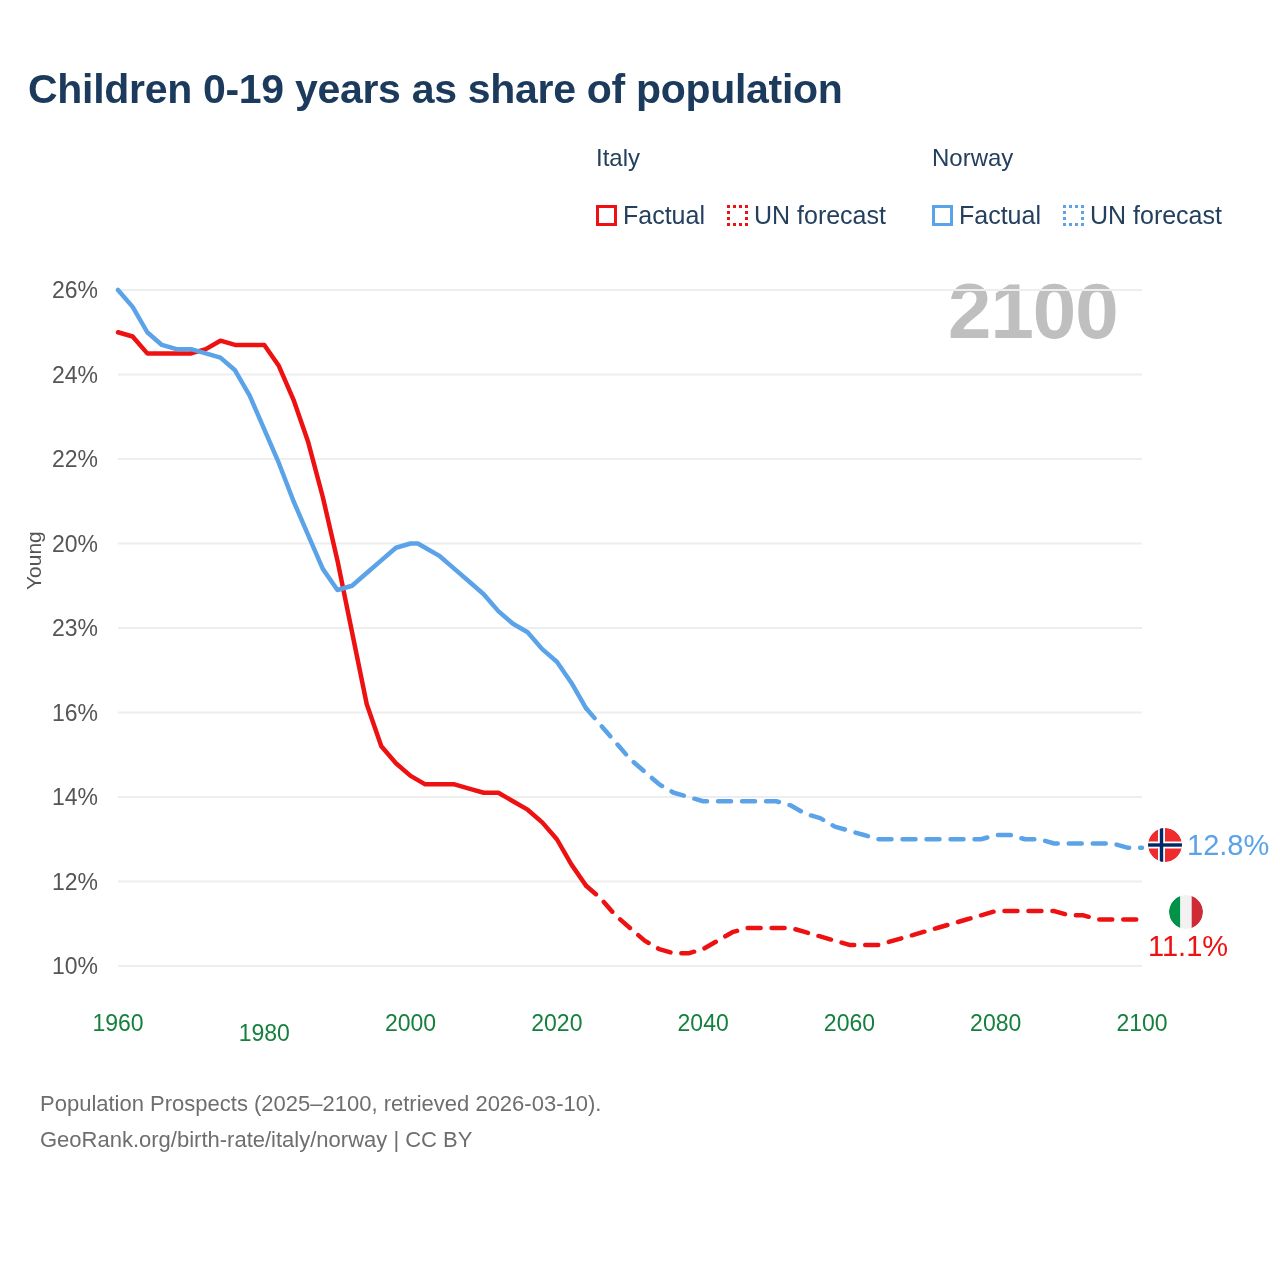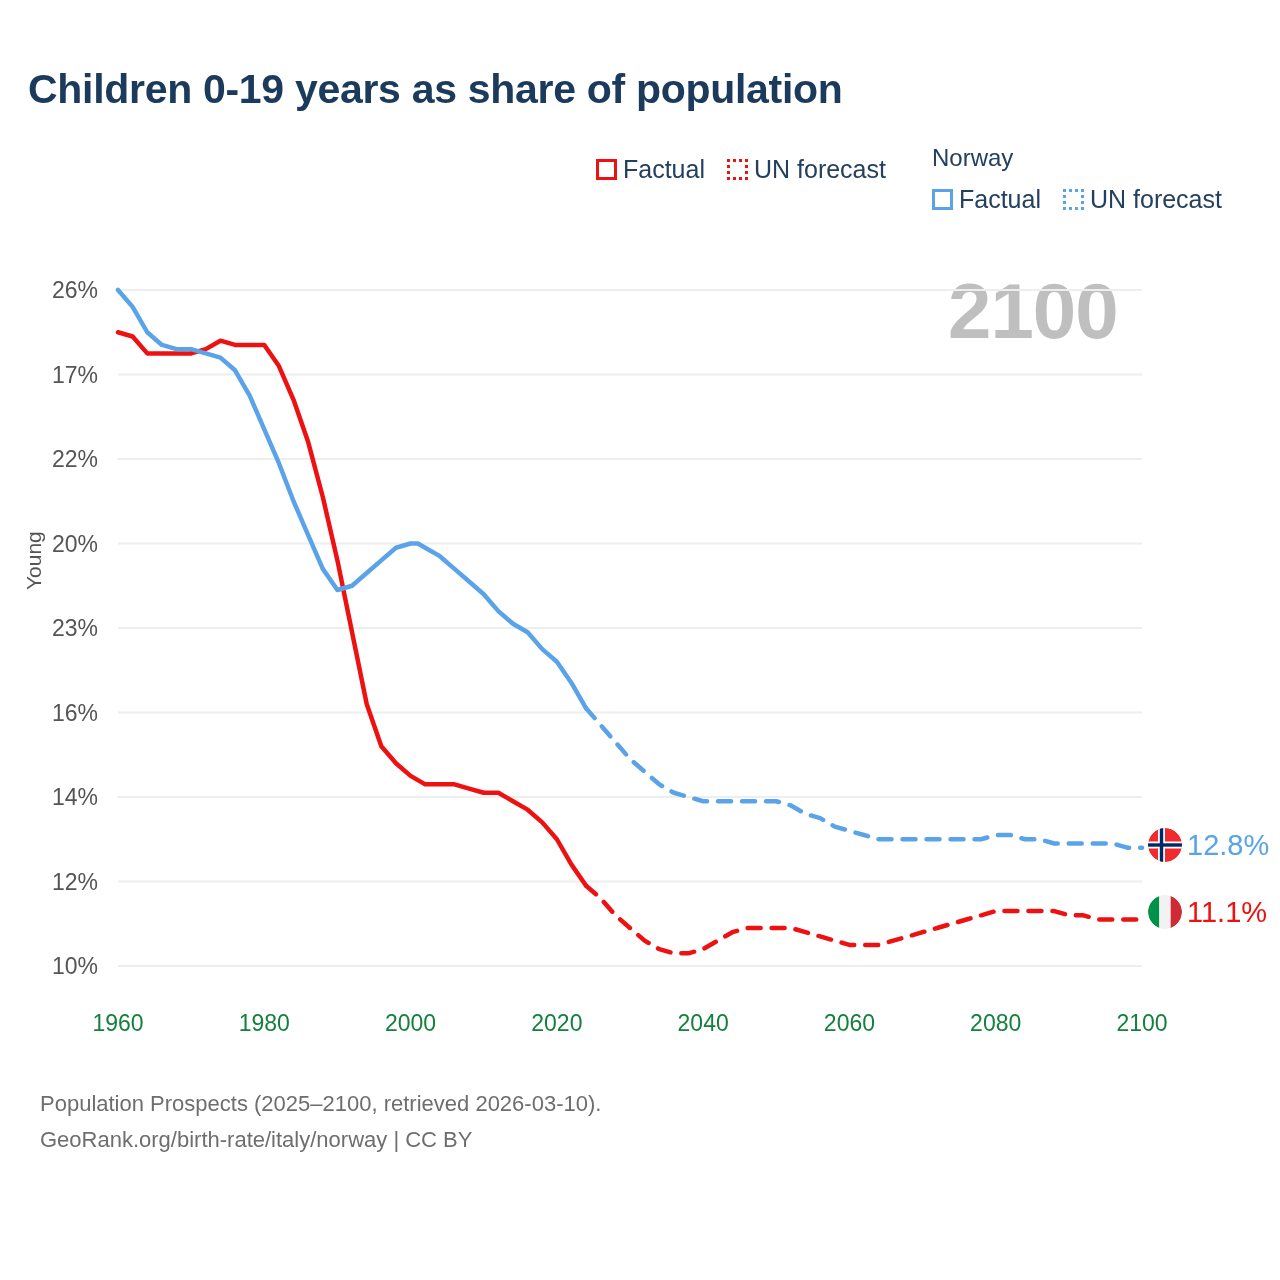--- a/index.html
+++ b/index.html
@@ -43,21 +43,21 @@
   .legend-group.italy { left: 0px; }
   .legend-group.norway { left: 336px; }
   .legend-country {
     font-size: 24px;
     color: #24405e;
     line-height: 30px;
     white-space: nowrap;
   }
   .legend-row {
     display: flex;
-    margin-top: 12px;
+    margin-top: 28px;
     white-space: nowrap;
   }
   .legend-item {
     display: flex;
     align-items: center;
   }
   .legend-item + .legend-item { margin-left: 22px; }
   .swatch {
     width: 21px;
     height: 21px;
@@ -130,41 +130,42 @@
     width: 34px;
     height: 34px;
     border-radius: 50%;
     overflow: hidden;
     flex: 0 0 auto;
     margin-right: 5px;
     position: relative;
   }
   .endlabel .val { line-height: 34px; }
   .endlabel.norway { left: 1148px; top: 828px; color: #5ba3e8; }
-  .endlabel.italy  { left: 1148px; top: 895px; color: #ee1111; }
+  .endlabel.italy  { left: 1148px; top: 895px; color: #ee1111; flex-direction: column; }
   .footer {
     position: absolute;
     left: 40px;
     top: 1086px;
     width: 1150px;
     font-size: 22px;
     color: #6e6e6e;
     line-height: 36px;
   }
   .footer div { white-space: nowrap; }
 </style>
 </head>
 <body>
 
 <div id="page">
 
   <div class="title">Children 0-19 years as share of population</div>
 
   <div class="legend">
     <div class="legend-group italy">
+      <div class="legend-country">Italy</div>
       <div class="legend-row">
         <div class="legend-item">
           <span class="swatch solid-red"></span>
           <span class="legend-label">Factual</span>
         </div>
         <div class="legend-item">
           <span class="swatch dot-red"></span>
           <span class="legend-label">UN forecast</span>
         </div>
       </div>
@@ -207,26 +208,26 @@
   </div>
 
   <div id="ytick-layer">
       <div class="ytick-label" style="top: 966px;">10%</div>
       <div class="ytick-label" style="top: 881.5px;">12%</div>
       <div class="ytick-label" style="top: 797px;">14%</div>
       <div class="ytick-label" style="top: 712.5px;">16%</div>
       <div class="ytick-label" style="top: 628px;">23%</div>
       <div class="ytick-label" style="top: 543.5px;">20%</div>
       <div class="ytick-label" style="top: 459px;">22%</div>
-      <div class="ytick-label" style="top: 374.5px;">17%</div>
+      <div class="ytick-label" style="top: 374.5px;">24%</div>
       <div class="ytick-label" style="top: 290px;">26%</div>
     </div>
   <div id="xtick-layer">
       <div class="xtick-label" style="left: 118px;">1960</div>
-      <div class="xtick-label" style="left: 264.286px;">1980</div>
+      <div class="xtick-label" style="left: 264.286px; margin-top: 10px;">1980</div>
       <div class="xtick-label" style="left: 410.571px;">2000</div>
       <div class="xtick-label" style="left: 556.857px;">2020</div>
       <div class="xtick-label" style="left: 703.143px;">2040</div>
       <div class="xtick-label" style="left: 849.429px; text-align: center;">2060</div>
       <div class="xtick-label" style="left: 995.714px;">2080</div>
       <div class="xtick-label" style="left: 1142px;">2100</div>
     </div>
 
   <div class="endlabel norway">
     <span class="flag">

